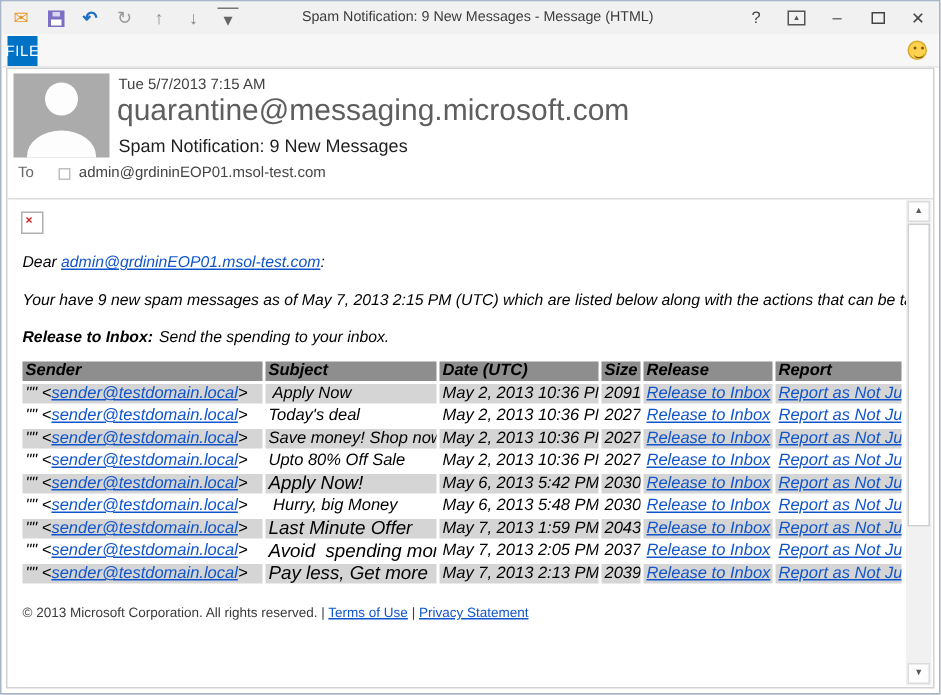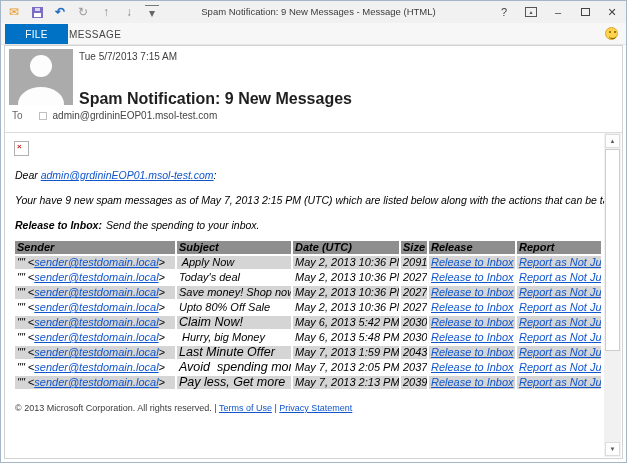--- a/index.html
+++ b/index.html
@@ -23,39 +23,39 @@
   .qat-more { border-top:1px solid #777; color:#666; font-size:7px; padding-top:1px; }
   .win-title { position:absolute; left:150px; right:140px; top:0; height:22px; line-height:22px;
     text-align:center; font-size:9.5px; color:#3c3c3c; white-space:nowrap; overflow:hidden; }
   .wincontrols { position:absolute; right:4px; top:0; height:22px; display:flex; align-items:center; gap:7px; }
   .wc { width:20px; height:16px; display:inline-flex; align-items:center; justify-content:center;
     color:#444; font-size:11px; cursor:default; }
   .ribbon-display-box { width:12px; height:10px; border:1px solid #555; display:inline-flex; align-items:flex-start; justify-content:center; font-size:6px; color:#555; line-height:8px; }
   .maxbox { width:9px; height:8px; border:1px solid #444; }
   
   .tabstrip { position:absolute; top:22px; left:0; right:0; height:22px; background:#f7f7f7; border-bottom:1px solid #e6e6e6; }
-  .tab-file { position:absolute; left:4px; top:1px; width:63px; height:20px; background:#0072c6; color:#fff;
+  .tab-file { position:absolute; left:4px; top:1px; width:20px; height:20px; background:#0072c6; color:#fff;
     font-size:10px; display:flex; align-items:center; justify-content:center; letter-spacing:.4px; cursor:default; }
   .tab-message { position:absolute; left:58px; top:1px; height:20px; padding:0 10px; color:#444;
     font-size:10px; display:flex; align-items:center; letter-spacing:.4px; cursor:default; }
   .smiley { position:absolute; right:8px; top:4px; width:13px; height:13px; border-radius:50%;
     background:#ffd34d; border:1px solid #d9a92f; }
   .smiley::before { content:""; position:absolute; top:3px; left:3px; width:2px; height:2px; border-radius:50%;
     background:#7a5b00; box-shadow:5px 0 0 #7a5b00; }
   .smiley::after { content:""; position:absolute; left:3px; top:6px; width:7px; height:4px;
     border-bottom:1px solid #7a5b00; border-radius:0 0 7px 7px; }
   
   .mailframe { position:absolute; top:44px; left:3px; right:3px; bottom:3px; background:#fff; border:1px solid #d2d2d2; }
   
   .avatar { position:absolute; left:4px; top:3px; width:64px; height:56px; background:#ababab; overflow:hidden; }
   .avatar .head { position:absolute; left:50%; top:6px; transform:translateX(-50%); width:22px; height:22px; border-radius:50%; background:#fdfdfd; }
   .avatar .torso { position:absolute; left:50%; bottom:-16px; transform:translateX(-50%); width:46px; height:34px; border-radius:50%; background:#fdfdfd; }
   .hdr-date { position:absolute; left:74px; top:5px; font-size:10px; color:#404040; }
   .hdr-sender { position:absolute; left:73px; top:17px; font-size:20px; color:#5e5e5e; white-space:nowrap; }
-  .hdr-subject { position:absolute; left:74px; top:44px; font-size:16px; font-weight:bold; color:#1f1f1f; }
+  .hdr-subject { position:absolute; left:74px; top:44px; font-size:12px; font-weight:normal; color:#1f1f1f; }
   .to-row { position:absolute; left:7px; top:64px; display:flex; align-items:center; font-size:10px; color:#666; }
   .to-box { width:8px; height:8px; border:1px solid #bfbfbf; margin:0 6px 0 16px; }
   .to-recipient { color:#444; }
   .hdr-sep { position:absolute; left:0; right:0; top:86px; border-top:1px solid #dcdcdc; }
   
   .bodyarea { position:absolute; left:0; right:18px; top:87px; bottom:0; overflow:hidden; font-size:10.5px; color:#000; }
   .broken-img { margin:8px 0 0 9px; width:15px; height:15px; border:1px solid #b0b0b0; background:#fff;
     font-size:8px; color:#cc2222; padding:1px 0 0 2px; line-height:8px; font-weight:bold; }
   .bodyarea p { margin:13px 0 0 10px; white-space:nowrap; overflow:hidden;font-style:italic; }
   .blead { font-weight:bold;margin-top:20px; }
@@ -103,31 +103,31 @@
       <span class="wc">–</span>
       <span class="wc">
           <span class="maxbox"></span>
         </span>
       <span class="wc">✕</span>
     </div>
   </div>
 
   <div class="tabstrip">
     <div class="tab-file">FILE</div>
-    <div class="tab-message">MESSAGE</div>
     <div class="smiley"></div>
   </div>
 
   <div class="mailframe">
 
     <div class="avatar">
       <div class="head"></div>
       <div class="torso"></div>
     </div>
     <div class="hdr-date">Tue 5/7/2013 7:15 AM</div>
+    <div class="hdr-sender">quarantine@messaging.microsoft.com</div>
     <div class="hdr-subject">Spam Notification: 9 New Messages</div>
     <div class="to-row">
       <span>To</span>
       <span class="to-box"></span>
       <span class="to-recipient">admin@grdininEOP01.msol-test.com</span>
     </div>
     <div class="hdr-sep"></div>
 
     <div class="bodyarea">
       <div class="broken-img">×</div>
@@ -184,21 +184,21 @@
             <tr>
     <td class="c-sender"><span>"" &lt;</span><a href="#" class="lnk">sender@testdomain.local</a><span>&gt;</span></td>
     <td class="c-subject">Upto 80% Off Sale</td>
     <td class="c-date">May 2, 2013 10:36 PM</td>
     <td class="c-size">2027</td>
     <td class="c-release"><a href="#" class="lnk">Release to Inbox</a></td>
     <td class="c-report"><a href="#" class="lnk">Report as Not Junk</a></td>
   </tr>
             <tr class="shade">
     <td class="c-sender"><span>"" &lt;</span><a href="#" class="lnk">sender@testdomain.local</a><span>&gt;</span></td>
-    <td class="c-subject big">Claim Now!</td>
+    <td class="c-subject big">Apply Now!</td>
     <td class="c-date">May 6, 2013 5:42 PM</td>
     <td class="c-size">2030</td>
     <td class="c-release"><a href="#" class="lnk">Release to Inbox</a></td>
     <td class="c-report"><a href="#" class="lnk">Report as Not Junk</a></td>
   </tr>
             <tr>
     <td class="c-sender"><span>"" &lt;</span><a href="#" class="lnk">sender@testdomain.local</a><span>&gt;</span></td>
     <td class="c-subject"> Hurry, big Money</td>
     <td class="c-date">May 6, 2013 5:48 PM</td>
     <td class="c-size">2030</td>

